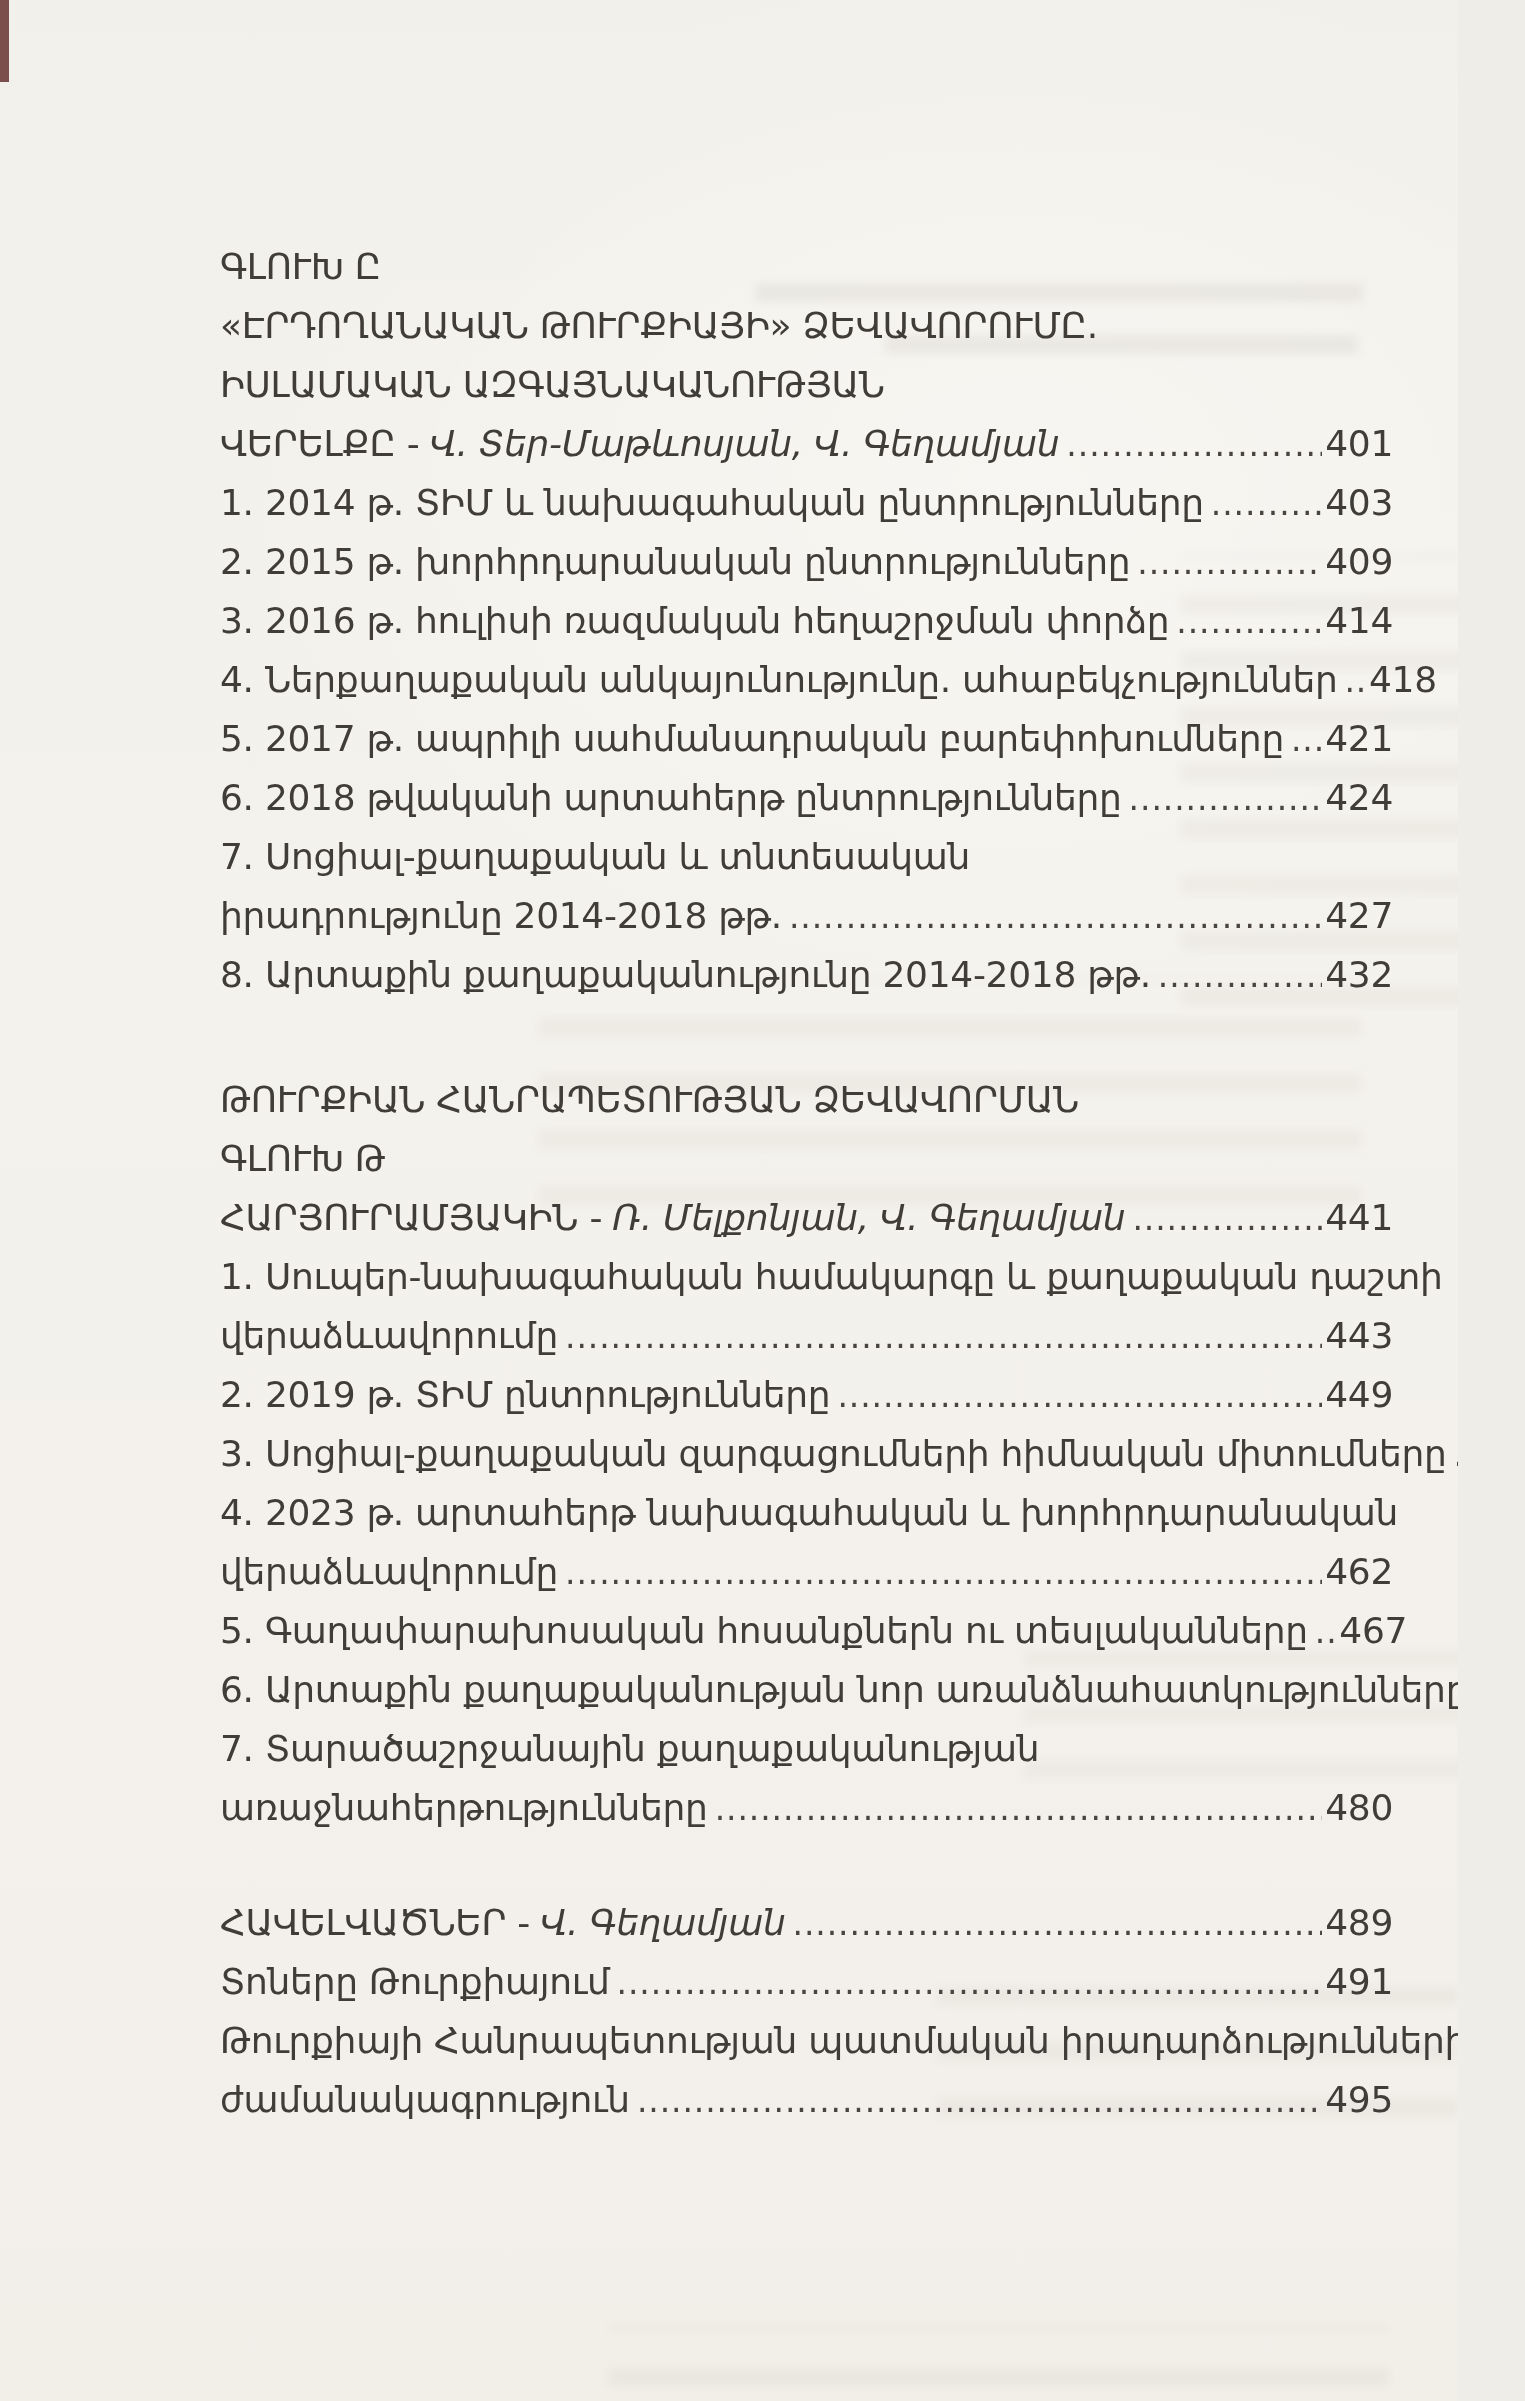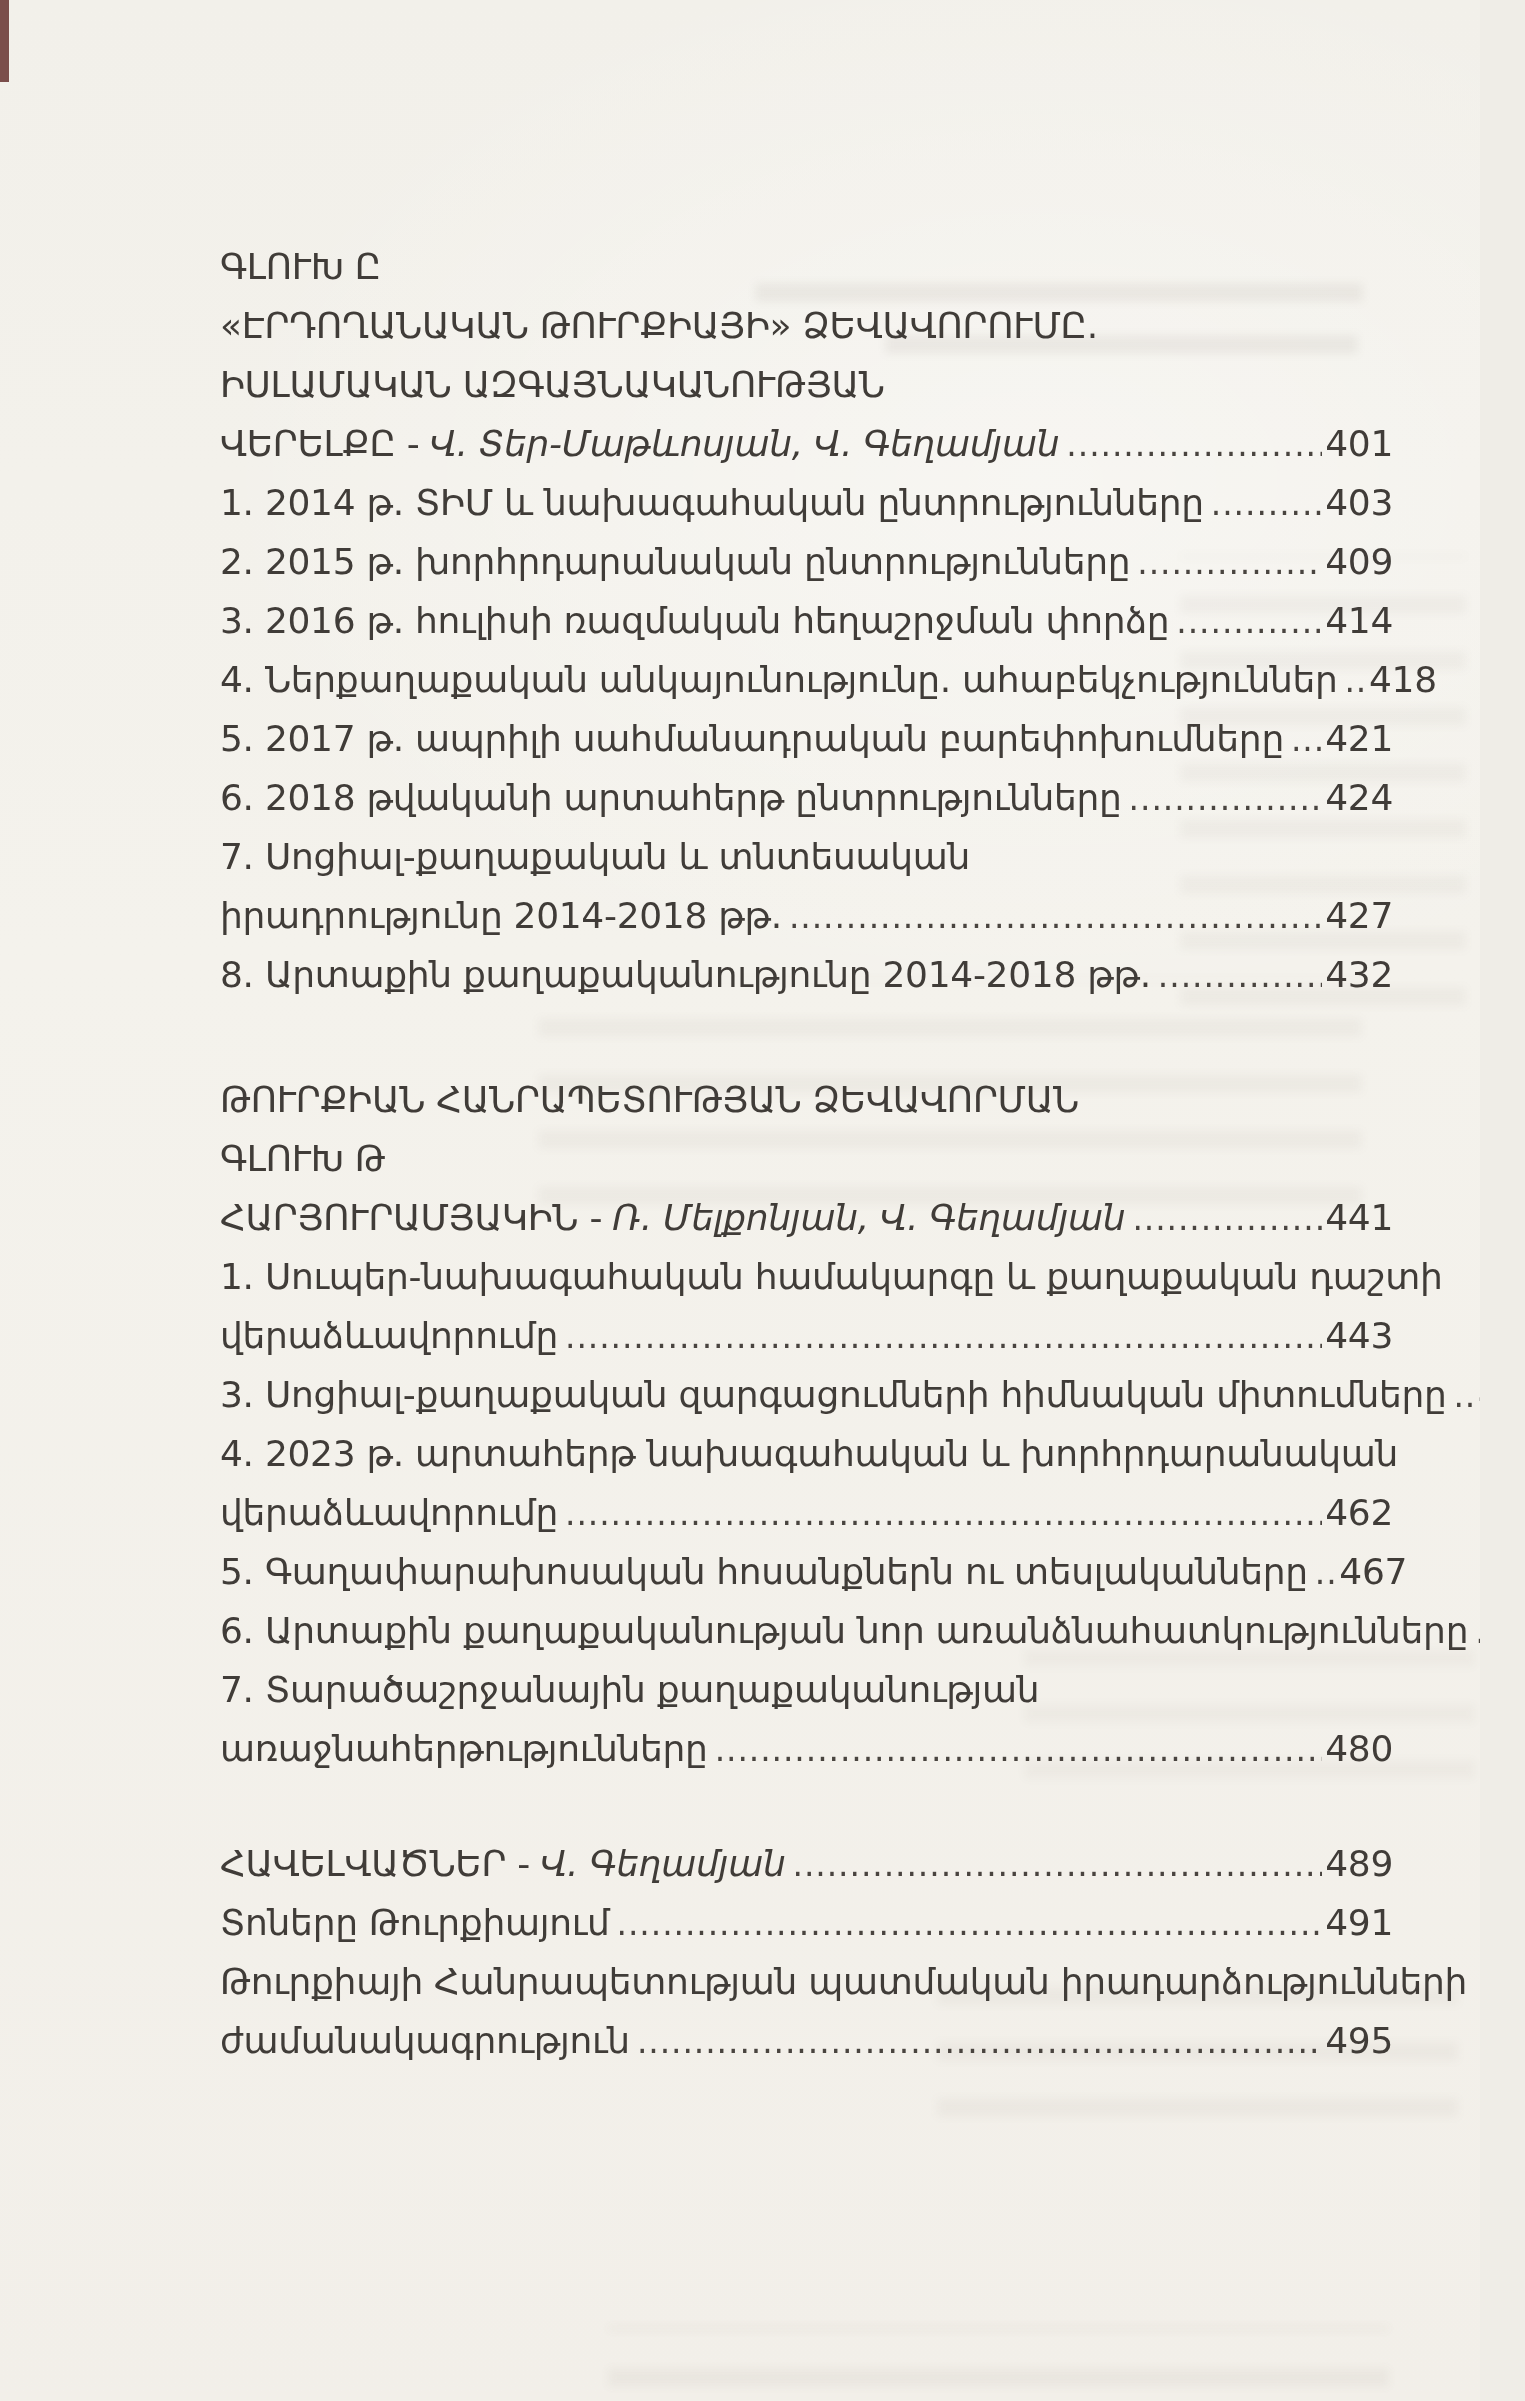--- a/index.html
+++ b/index.html
@@ -9,21 +9,20 @@
     font-family: "DejaVu Sans", sans-serif;
   }
   .page {
     position: relative;
     width: 1458px; height: 2401px;
     overflow: hidden;
     background:
       radial-gradient(ellipse 1215px 781px at 70% 20%, rgba(255,255,255,0.35), rgba(255,255,255,0) 70%),
       linear-gradient(180deg, #f2f0ea 0%, #f4f2ec 40%, #f2efe9 100%);
     color: #403c38;
-    padding-left: 22px;
   }
   
   .edge-strip {
     position: absolute; left: 0; top: 0;
     width: 8.7px; height: 82px;
     background: #5d2623; opacity: .8;
   }
   
   .smudge {
     position: absolute;
@@ -171,20 +170,25 @@
 
       <div class="row">
         <span class="t">1. Սուպեր-նախագահական համակարգը և քաղաքական դաշտի</span>
       </div>
       <div class="row">
         <span class="t">վերաձևավորումը</span>
         <span class="dots"></span>
         <span class="pg">443</span>
       </div>
       <div class="row">
+        <span class="t">2. 2019 թ. ՏԻՄ ընտրությունները</span>
+        <span class="dots"></span>
+        <span class="pg">449</span>
+      </div>
+      <div class="row">
         <span class="t">3. Սոցիալ-քաղաքական զարգացումների հիմնական միտումները</span>
         <span class="dots"></span>
         <span class="pg">452</span>
       </div>
       <div class="row">
         <span class="t">4. 2023 թ. արտահերթ նախագահական և խորհրդարանական</span>
       </div>
       <div class="row">
         <span class="t">վերաձևավորումը</span>
         <span class="dots"></span>

